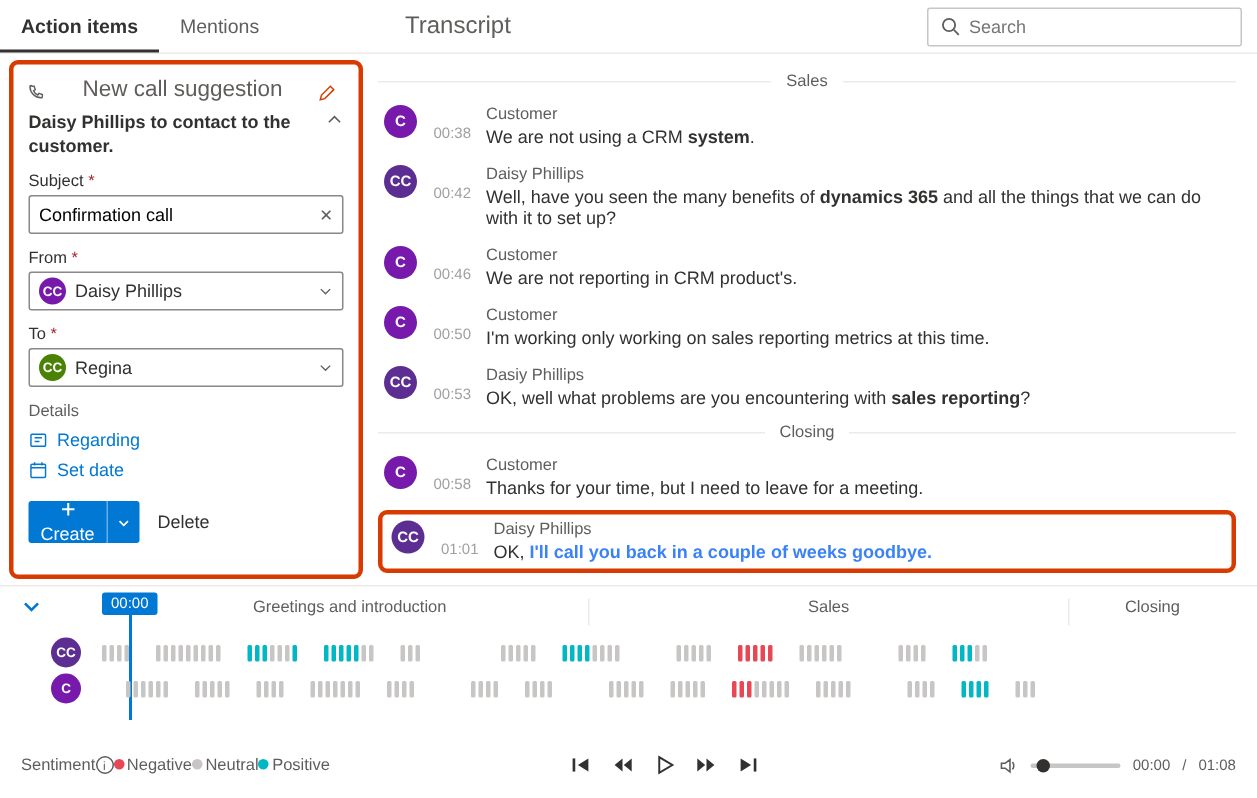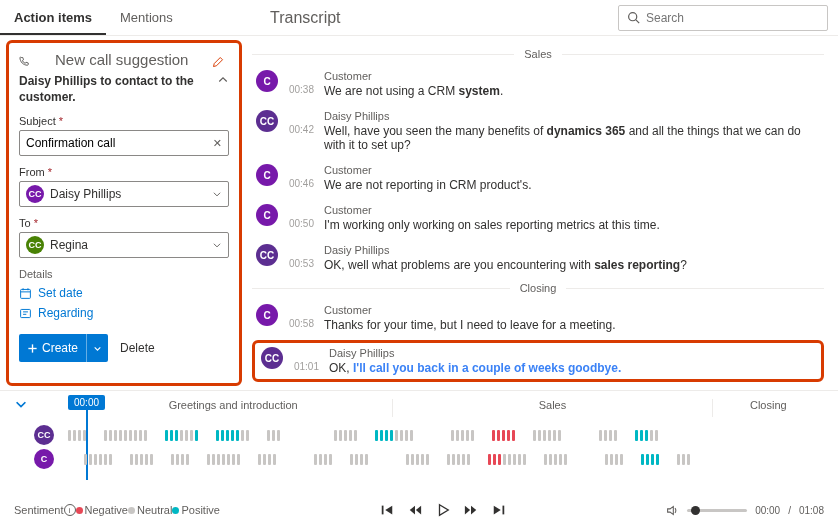--- a/index.html
+++ b/index.html
@@ -29,21 +29,21 @@
 .field-input input { border: none; outline: none; font-size: 12px; flex: 1; background: transparent; }
 .pill-row { display: flex; align-items: center; gap: 6px; flex: 1; }
 .avatar-pill { width: 18px; height: 18px; border-radius: 50%; background: #7719aa; color: #fff; font-size: 9px; display: flex; align-items: center; justify-content: center; font-weight: 600; }
 .avatar-pill.green { background: #498205; }
 .clear-x { color: #605e5c; font-size: 11px; }
 .details-label { font-size: 11px; color: #605e5c; margin-top: 10px; }
 .link-row { display: flex; align-items: center; gap: 6px; margin-top: 6px; color: #0078d4; font-size: 12px; cursor: pointer; }
 .link-row svg { width: 13px; height: 13px; }
 .btn-row { display: flex; align-items: center; gap: 12px; margin-top: 14px; }
 .create-btn { background: #0078d4; color: #fff; border: none; height: 28px; display: flex; align-items: center; font-size: 12px; border-radius: 2px; cursor: pointer; }
-.create-btn .plus { padding: 0 8px; display: flex; align-items: center; gap: 4px; }
+.create-btn .plus { padding: 0 8px; display: flex; align-items: center; gap: 4px; flex-direction: column; }
 .create-btn .split { border-left: 1px solid rgba(255,255,255,0.4); padding: 0 6px; height: 100%; display: flex; align-items: center; }
 .delete-link { color: #323130; font-size: 12px; cursor: pointer; }
 
 .transcript-panel { flex: 1; padding: 8px 14px 8px 4px; overflow-y: auto; }
 .section-divider { display: flex; align-items: center; gap: 10px; margin: 4px 0; }
 .section-divider .line { flex: 1; height: 1px; background: #edebe9; }
 .section-divider .label { font-size: 11px; color: #605e5c; }
 .msg-row { display: flex; gap: 10px; padding: 6px 4px; }
 .msg-row.highlighted { border: 3px solid #d83b01; border-radius: 6px; padding: 4px 6px; margin: 2px 0; }
 .msg-avatar { width: 22px; height: 22px; border-radius: 50%; display: flex; align-items: center; justify-content: center; color: #fff; font-size: 10px; font-weight: 600; flex-shrink: 0; }
@@ -150,33 +150,33 @@
         <span>Regina</span>
       </div>
       <svg width="10" height="10" viewBox="0 0 16 16" fill="none" stroke="#605e5c" stroke-width="1.5">
           <path d="M3 6l5 5 5-5"></path>
         </svg>
     </div>
 
     <div class="details-label">Details</div>
     <div class="link-row">
       <svg viewBox="0 0 16 16" fill="none" stroke="currentColor" stroke-width="1.2">
+          <rect x="2" y="3" width="12" height="10" rx="1"></rect>
+          <path d="M5 6h6M5 9h4"></path>
+        </svg>
+      <span>Regarding</span>
+    </div>
+    <div class="link-row">
+      <svg viewBox="0 0 16 16" fill="none" stroke="currentColor" stroke-width="1.2">
           <rect x="2" y="3" width="12" height="11" rx="1"></rect>
           <line x1="2" y1="6" x2="14" y2="6"></line>
           <line x1="5" y1="1.5" x2="5" y2="4"></line>
           <line x1="11" y1="1.5" x2="11" y2="4"></line>
         </svg>
       <span>Set date</span>
-    </div>
-    <div class="link-row">
-      <svg viewBox="0 0 16 16" fill="none" stroke="currentColor" stroke-width="1.2">
-          <rect x="2" y="3" width="12" height="10" rx="1"></rect>
-          <path d="M5 6h6M5 9h4"></path>
-        </svg>
-      <span>Regarding</span>
     </div>
 
     <div class="btn-row">
       <button class="create-btn">
         <span class="plus">
             <svg width="11" height="11" viewBox="0 0 16 16" fill="none" stroke="#fff" stroke-width="2">
               <line x1="8" y1="2" x2="8" y2="14"></line>
               <line x1="2" y1="8" x2="14" y2="8"></line>
             </svg>
             <span>Create</span>

